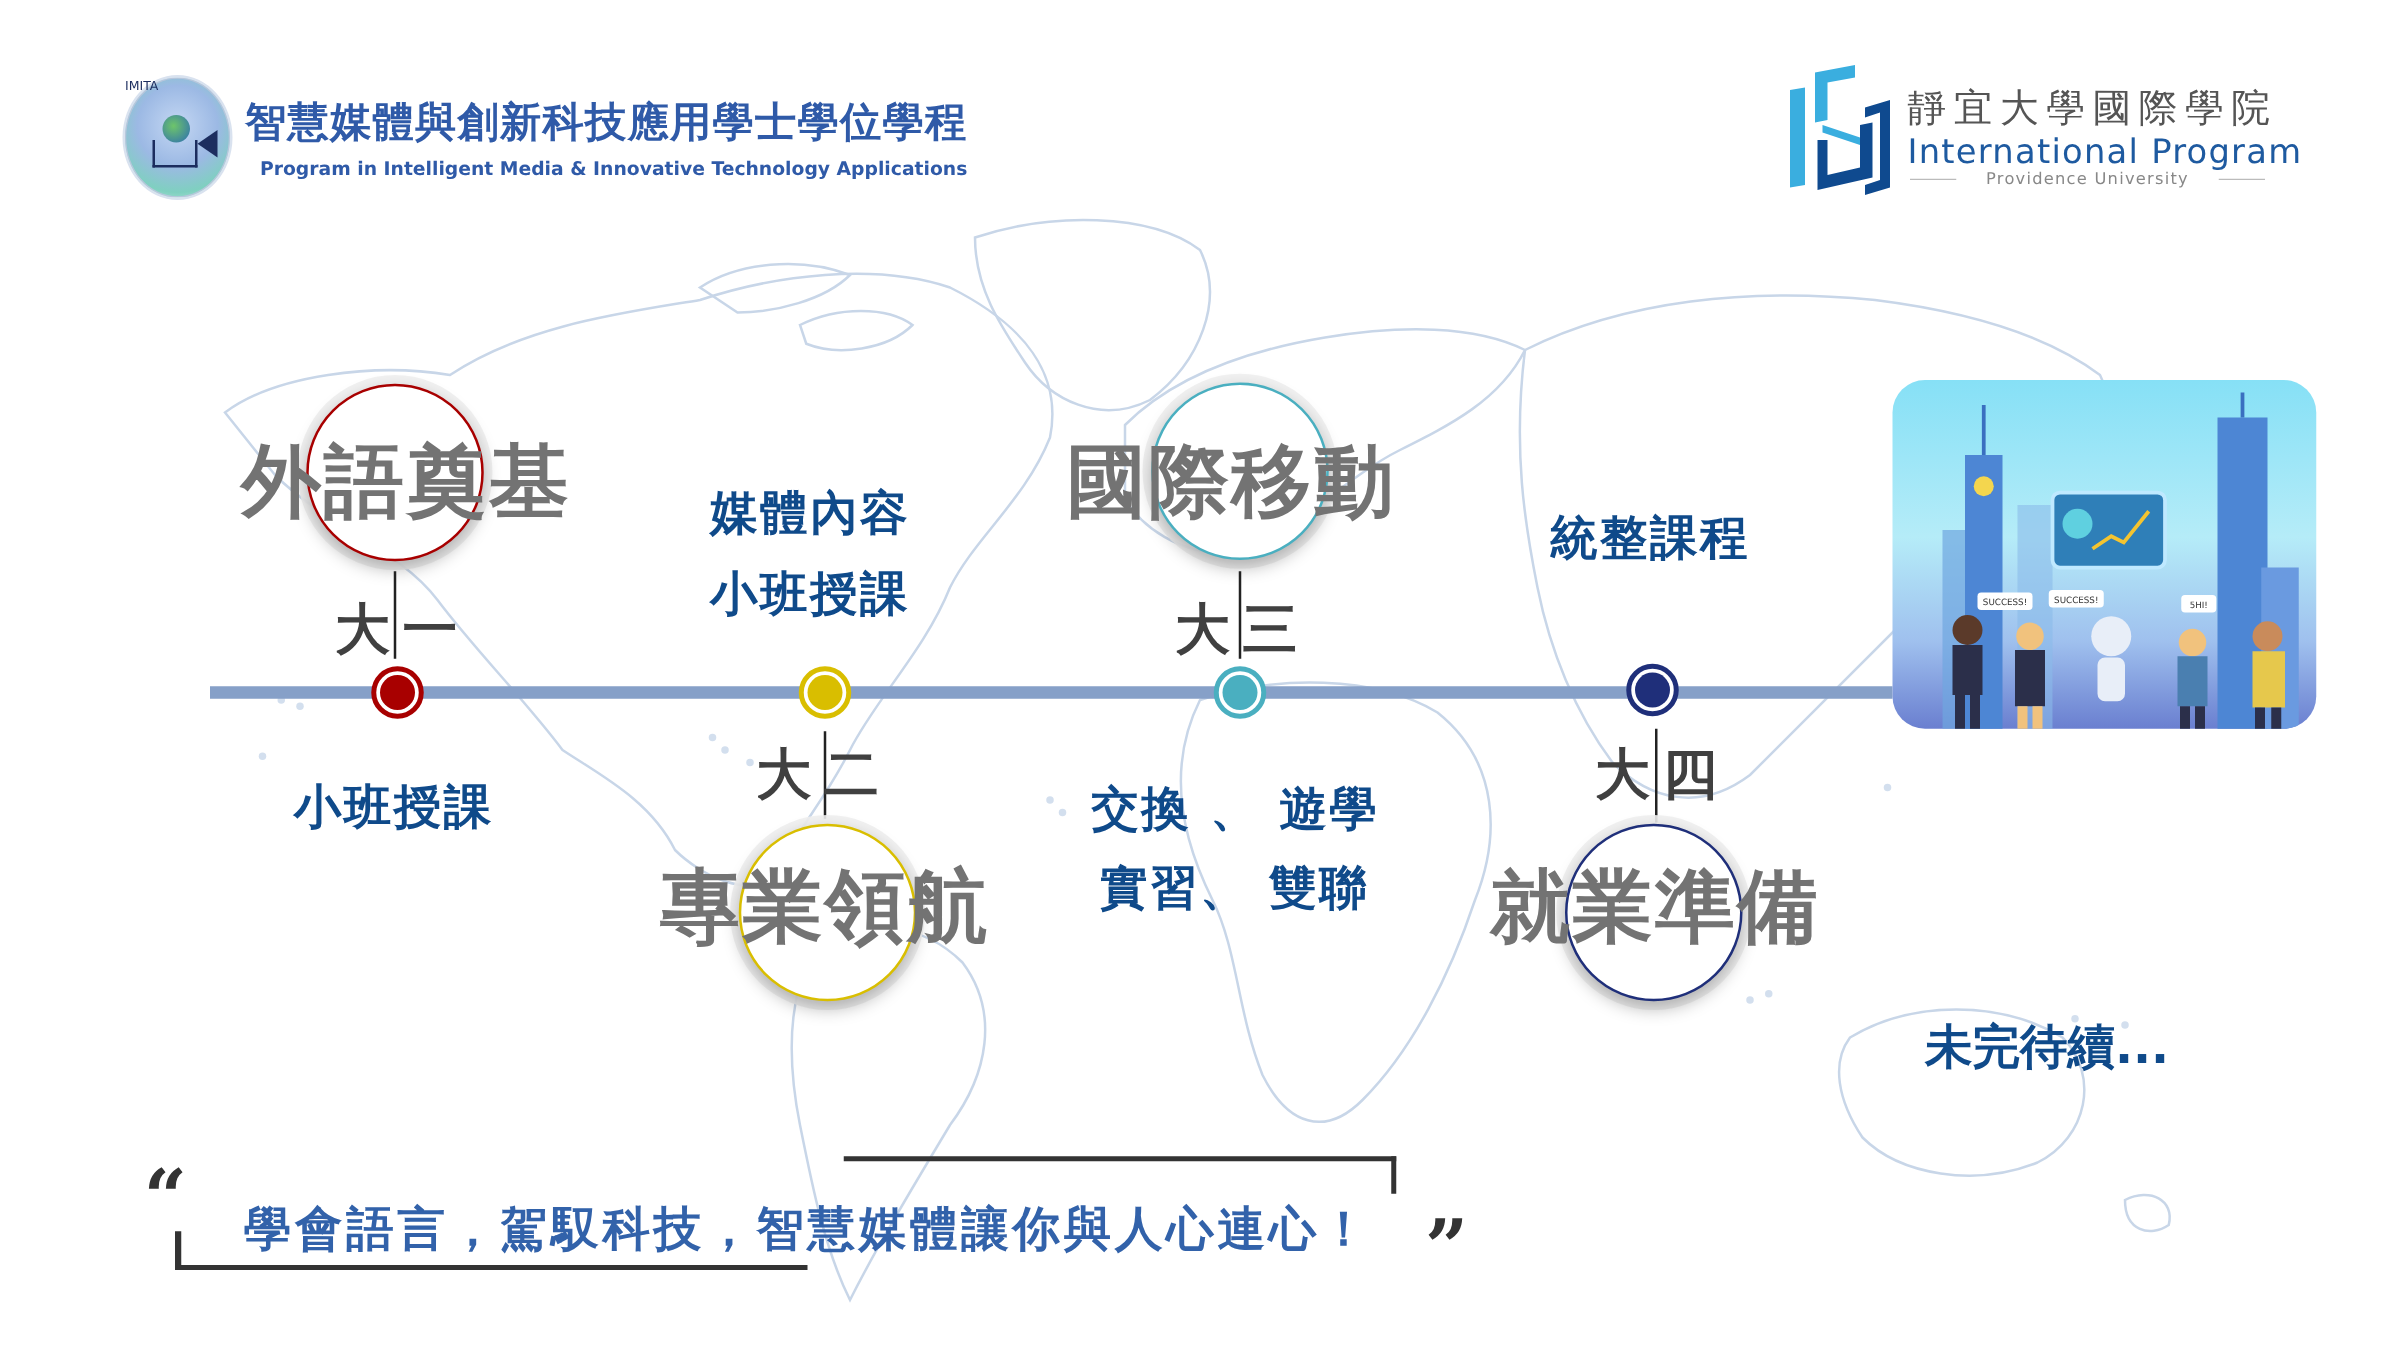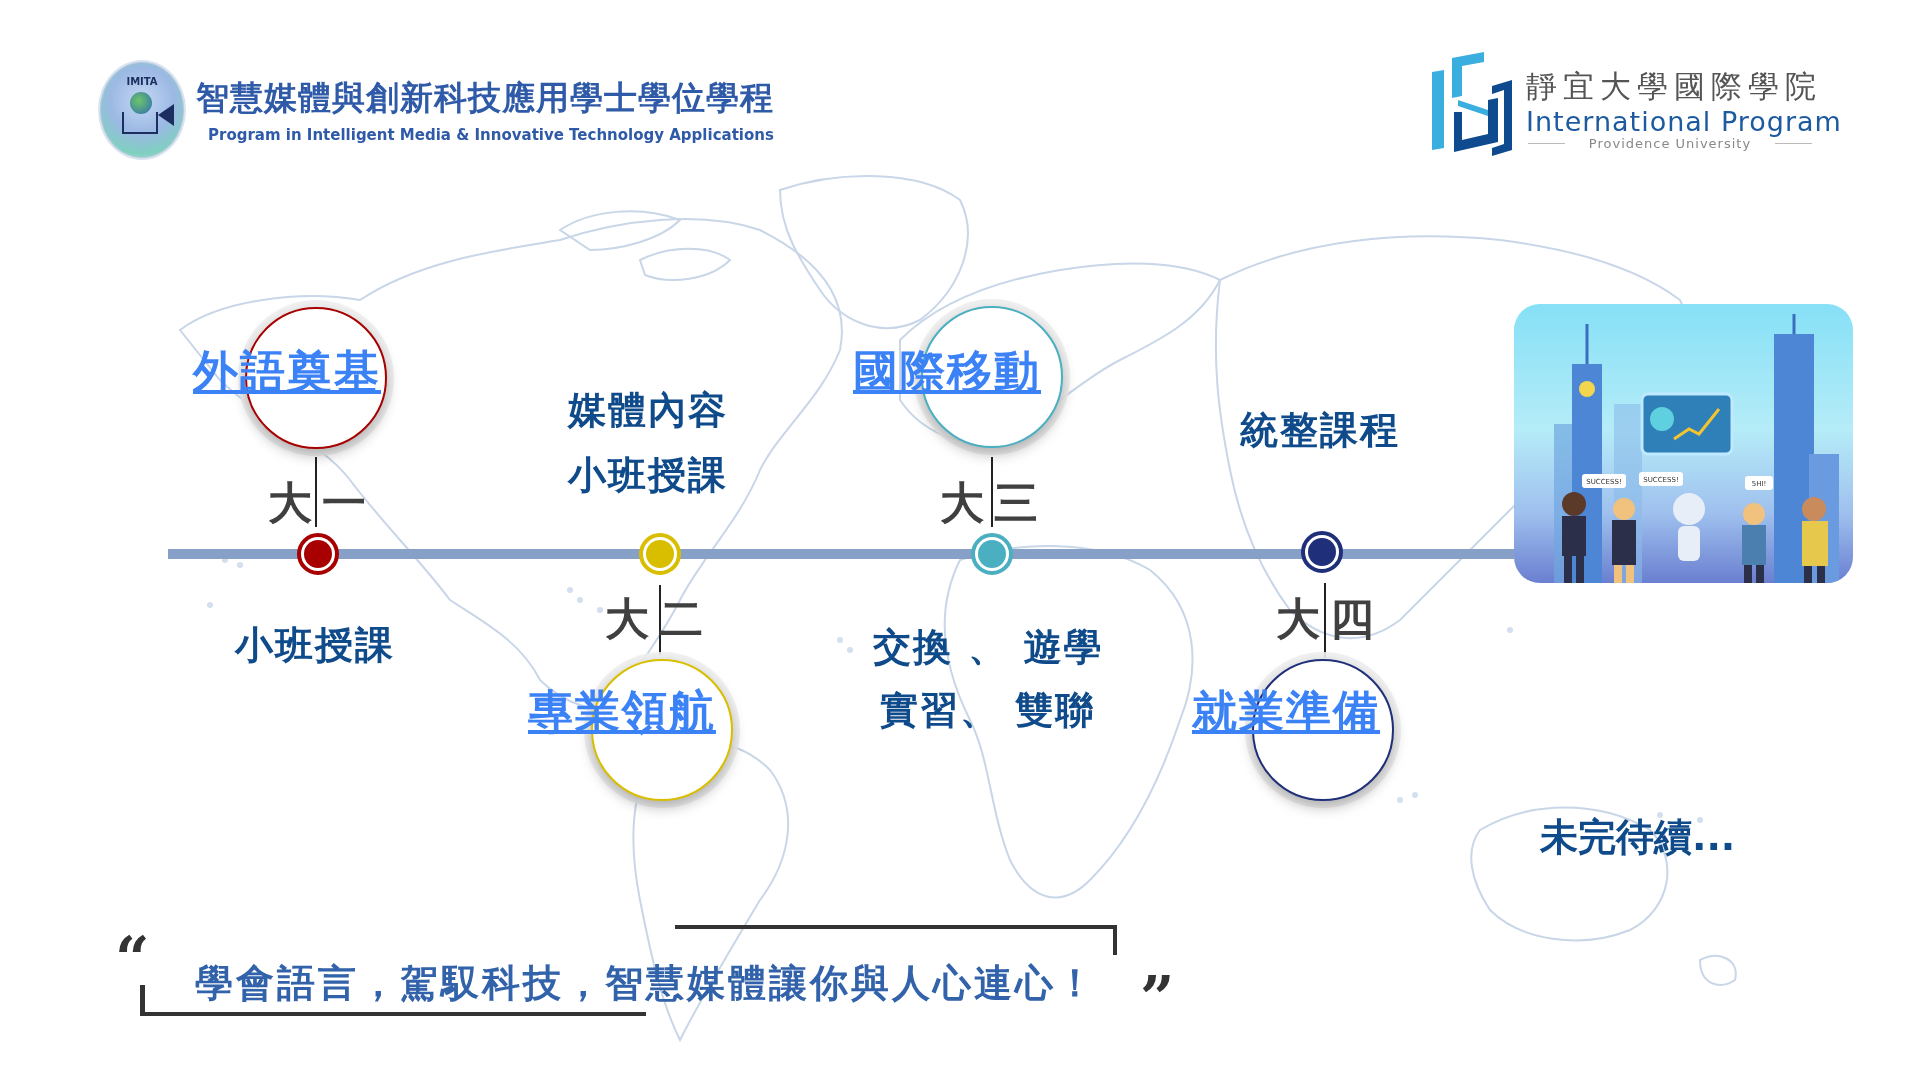--- a/index.html
+++ b/index.html
@@ -5,21 +5,21 @@
   html, body { margin:0; padding:0; }
   body { width:1920px; height:1080px; position:relative; overflow:hidden; background:#ffffff;
          font-family:"DejaVu Sans","Liberation Sans",sans-serif; }
   .abs { position:absolute; }
   .map { position:absolute; left:0; top:0; width:1920px; height:1080px; }
 
   
   .imita-logo { left:98px; top:60px; width:84px; height:96px; border-radius:50%;
     background:radial-gradient(circle at 50% 40%, #c4d7f3 0%, #9cb9e4 45%, #7fd0c0 75%, #cfeee5 100%);
     border:2px solid #d9e2ef; box-shadow:0 0 0 1px #b8c6dc inset; }
-  .imita-logo .lbl { position:absolute; top:14px; left:0; right:0; text-align:center; font-size:10px; font-weight:bold; color:#1c2d5f; }
+  .imita-logo .lbl { position:absolute; top:2px; left:0; right:0; font-size:10px; font-weight:normal; color:#1c2d5f; }
   .imita-logo .globe { position:absolute; left:30px; top:30px; width:22px; height:22px; border-radius:50%;
     background:radial-gradient(circle at 40% 40%, #6ec56a, #2b6cb3); }
   .imita-logo .screen { position:absolute; left:22px; top:50px; width:32px; height:20px; border:2px solid #1c2d5f; border-top:none; }
   .imita-logo .cam { position:absolute; left:58px; top:42px; width:0; height:0; border-top:11px solid transparent; border-bottom:11px solid transparent; border-right:16px solid #1c2d5f; }
   .prog-title { left:196px; top:76px; font-size:33px; font-weight:bold; color:#2f5aa8; letter-spacing:1px; white-space:nowrap; }
   .prog-sub { left:208px; top:126px; font-size:15px; font-weight:bold; color:#2f5aa8; white-space:nowrap; }
 
   
   .ic-icon { left:1432px; top:52px; width:80px; height:106px; }
   .ic-zh { left:1526px; top:66px; font-size:31px; color:#555; letter-spacing:6px; white-space:nowrap; }
@@ -28,21 +28,21 @@
   .ic-pu-row .rule { flex:1; height:1px; background:#bbb; }
   .ic-pu { font-size:13px; color:#888; letter-spacing:1px; white-space:nowrap; }
 
   
   .tl-line { left:168px; top:549px; width:1346px; height:10px; background:#86a0c8; }
   .dot { width:42px; height:42px; border-radius:50%; background:#fff; border:4px solid; box-sizing:border-box; }
   .dot .core { position:absolute; left:3px; top:3px; right:3px; bottom:3px; border-radius:50%; }
   .vline { width:2px; background:#222; }
   .bigc { width:142px; height:142px; border-radius:50%; background:#fff; border:2px solid;
           box-shadow:0 6px 14px rgba(0,0,0,0.28), 0 0 0 7px rgba(240,240,240,0.9); box-sizing:border-box; }
-  .red-title { font-size:45px; font-weight:bold; color:#3b82f6; white-space:nowrap; letter-spacing:2px;text-decoration:underline; }
+  .red-title { font-size:64px; font-weight:bold; color:#737373; white-space:nowrap; letter-spacing:2px; }
   .year { font-size:44px; font-weight:bold; color:#404040; white-space:nowrap; }
   .year span { display:inline-block; }
   .blue-txt { font-size:38px; font-weight:bold; color:#0f4a8a; white-space:nowrap; letter-spacing:2px; }
 
   .illus { left:1514px; top:304px; width:339px; height:279px; border-radius:26px; overflow:hidden;
     background:linear-gradient(180deg, #86e0f6 0%, #b5ecf8 45%, #9fc0ee 75%, #6a7fd0 100%); }
 
   .tbc { left:1540px; top:812px; font-size:38px; font-weight:bold; color:#0f4a8a; white-space:nowrap; }
 
   

